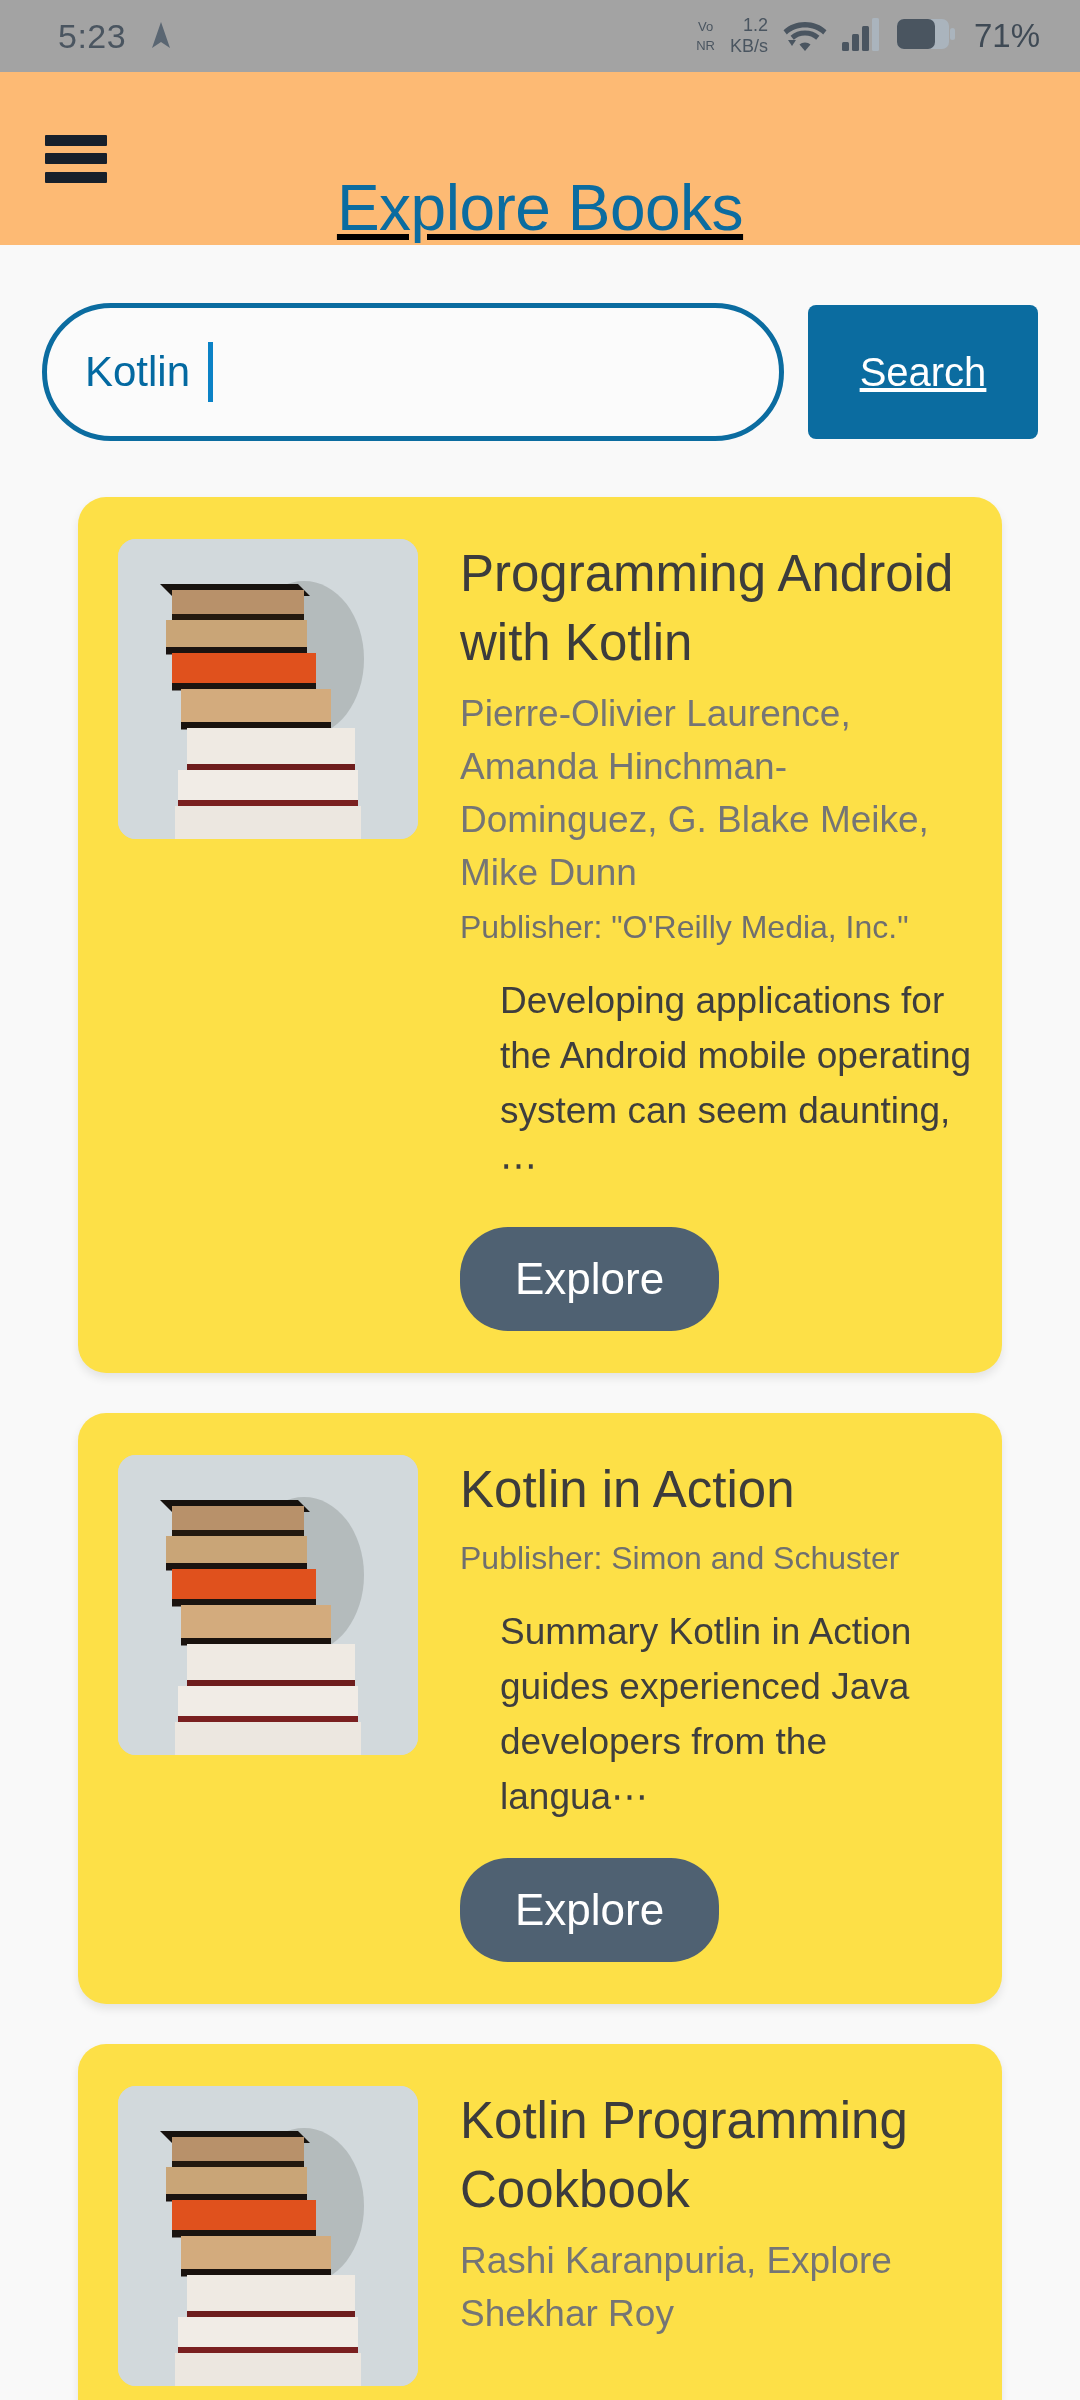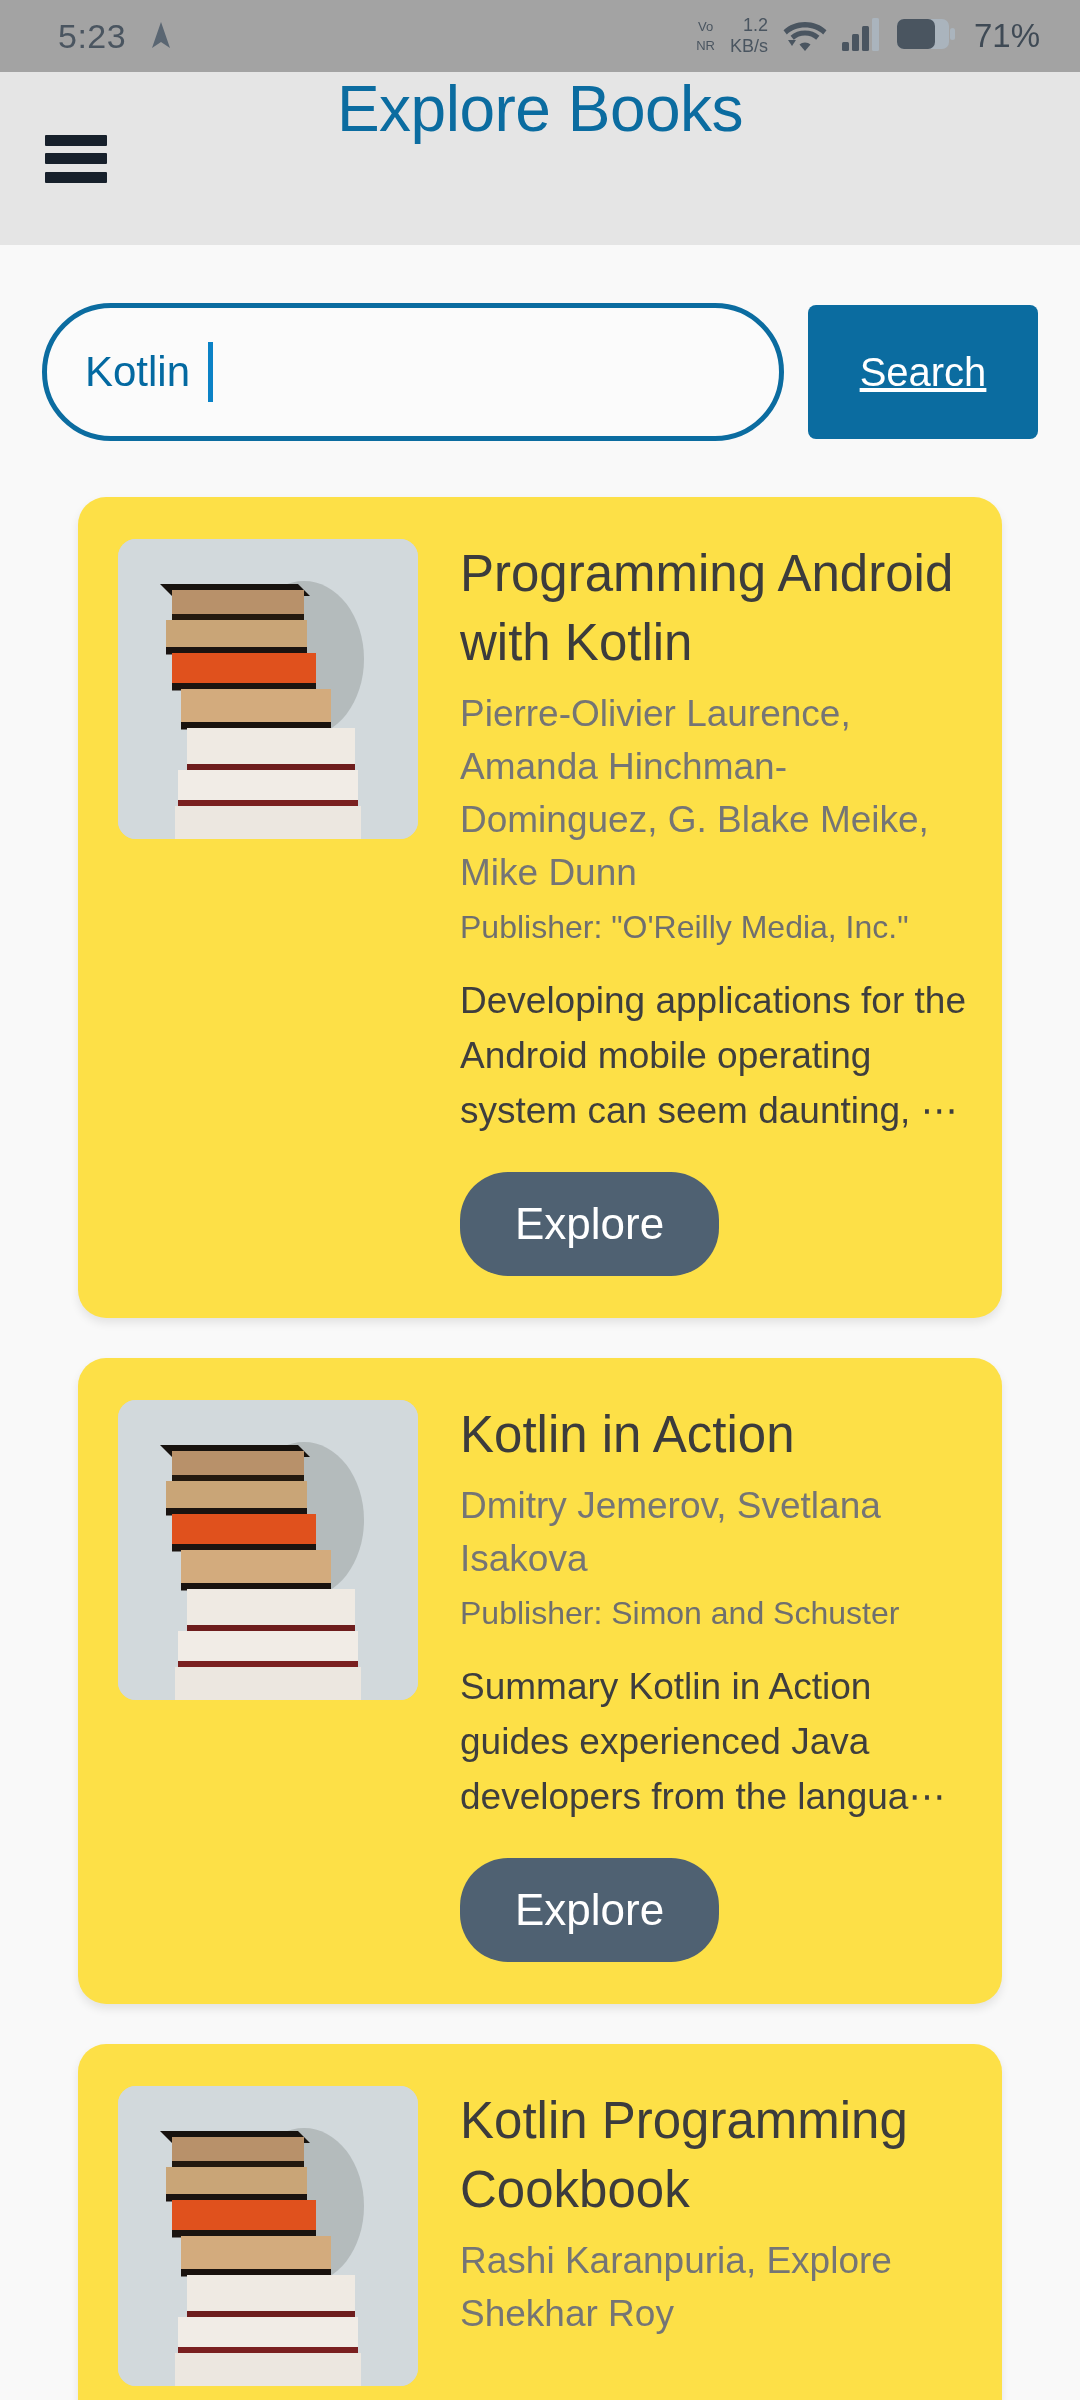--- a/index.html
+++ b/index.html
@@ -29,23 +29,24 @@
   }
   .kbs{
     font-size:18px; line-height:21px; color:#4a5560;
     text-align:right;
   }
   .wifi-ic, .sig-ic, .bat-ic{ display:block; }
   .battery-pct{ font-size:33px; color:#3f4a55; margin-left:4px; }
 
   
   .app-bar{
-    height:173px; background:#e5e5e5;
-    display:flex; align-items:flex-start;
+    height:173px; background:#fdba74;
+    display:flex; align-items:flex-end;
     position:relative;
+    text-decoration:underline;
   }
   .hamburger{
     position:absolute; left:45px; top:50%;
     transform:translateY(-50%);
     width:62px; height:48px;
     display:flex; flex-direction:column; justify-content:space-between;
     cursor:pointer;
   }
   .hamburger span{
     display:block; height:11px; background:#17202b; border-radius:1px;
@@ -113,20 +114,21 @@
     font-size:37px; line-height:53px; color:#757575;
     margin-bottom:4px;
   }
   .book-publisher{
     font-size:32px; line-height:48px; color:#6f6f6f;
     margin-bottom:22px;
   }
   .book-desc{
     font-size:37px; line-height:55px; color:#3e3e3e;
     margin-bottom:34px;
+    margin-left:40px;
   }
   .explore-btn{
     background:#4f6172; border:none; border-radius:48px;
     color:#fff; font-size:44px;
     padding:27px 55px;
     font-family:"Liberation Sans", sans-serif;
     cursor:pointer;
   }
   .card-2 .explore-btn{ margin-left:0; }
 </style>
@@ -247,21 +249,20 @@
           <rect x="23" y="63" width="56" height="13" fill="#efeae3"></rect>
           <rect x="23" y="75" width="56" height="2" fill="#6e1d1d"></rect>
           <rect x="20" y="77" width="60" height="11" fill="#f1ece6"></rect>
           <rect x="20" y="87" width="60" height="2" fill="#7a2020"></rect>
           <rect x="19" y="89" width="62" height="11" fill="#ece7e0"></rect>
         </g>
       </svg>
     </div>
     <div class="book-info">
       <div class="book-title">Kotlin in Action</div>
-      <div class="book-authors">Dmitry Jemerov, Svetlana Isakova</div>
       <div class="book-publisher">Publisher: Simon and Schuster</div>
       <div class="book-desc">Summary Kotlin in Action guides experienced Java developers from the langua⋯</div>
       <button class="explore-btn">Explore</button>
     </div>
   </div>
 
   <div class="book-card card-3">
     <div class="cover">
       <svg viewBox="0 0 100 100" preserveAspectRatio="xMidYMid slice">
         <rect width="100" height="100" fill="#d2d9dc"></rect>

